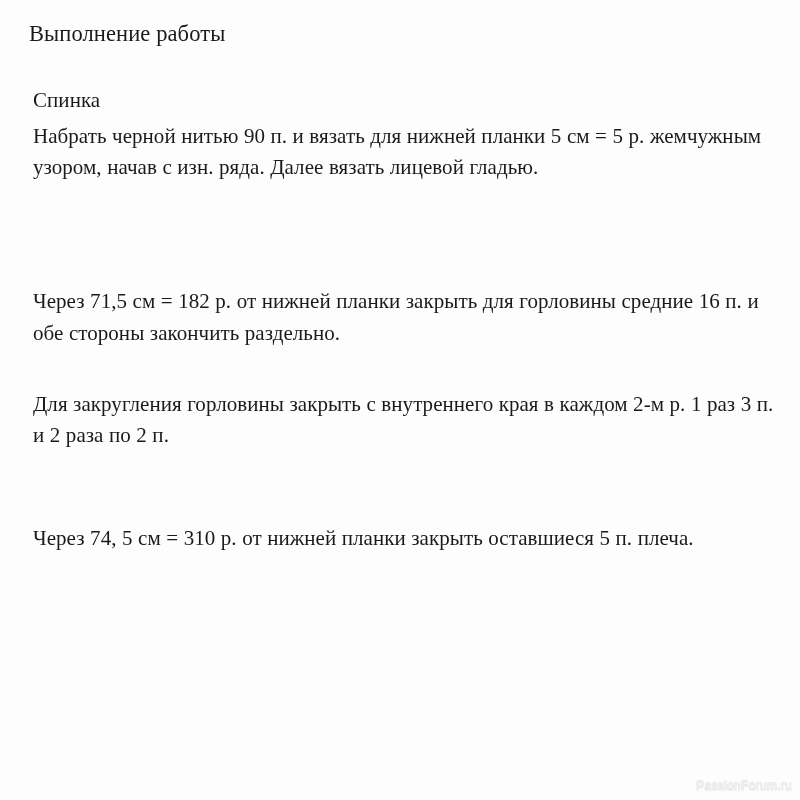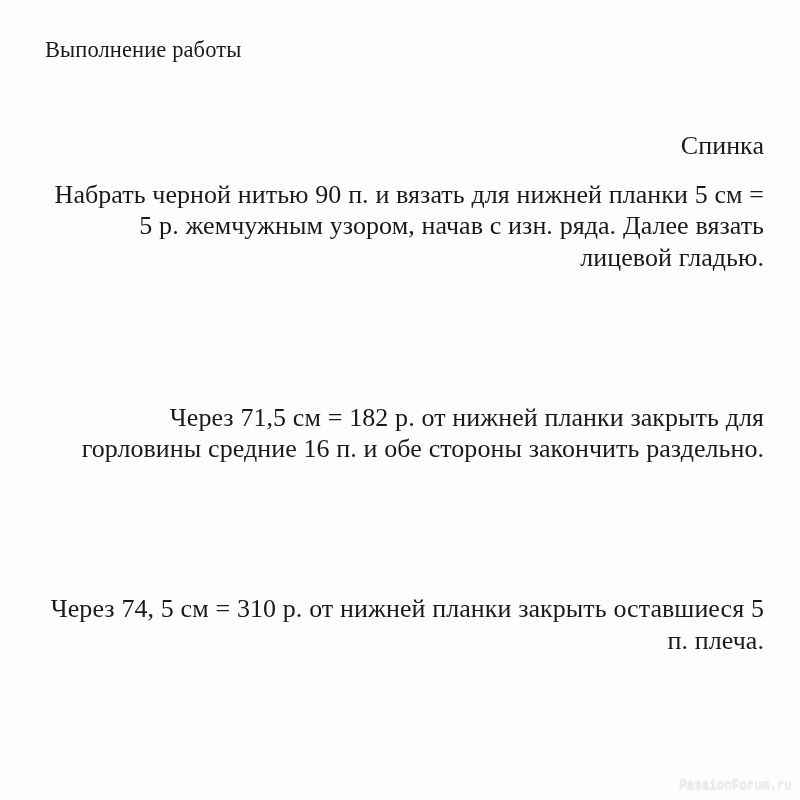--- a/index.html
+++ b/index.html
@@ -30,49 +30,49 @@
     position: absolute;
     left: 29px;
     top: 18px;
     width: 752px;
   }
 
   .doc-title {
     font-size: 22.5px;
     line-height: 31.5px;
     letter-spacing: 0.1px;
-    margin: 16px;
+    margin: 0;
     font-weight: normal;
     white-space: nowrap;
   }
 
   .para {
-    font-size: 26px;
+    font-size: 21px;
     line-height: 31.5px;
     letter-spacing: 0.05px;
-    margin: 17px;
-    text-align: right;
+    margin: 4px;
+    text-align: left;
     white-space: pre-wrap;
     word-spacing: 0.2px;
   }
 
   .spacer-para {
     height: 31.5px;
   }
 
   .para-subhead {
     white-space: nowrap;
   }
 
   
   #watermark {
     position: absolute;
     right: 8px;
     bottom: 7px;
-    font-family: Liberation Mono, monospace;
+    font-family: Liberation Sans, sans-serif;
     font-size: 12px;
     line-height: 14px;
     letter-spacing: 0.3px;
     color: #f2f2f2;
     text-shadow:
        0.6px 0 0 #e6e6e6,
       -0.6px 0 0 #e6e6e6,
        0 0.6px 0 #e6e6e6,
        0 -0.6px 0 #e6e6e6;
     user-select: none;
@@ -99,20 +99,21 @@
 
     <div class="spacer-para"></div>
 
 
     <div class="spacer-para"></div>
 
     <p class="para">Через 71,5 см = 182 р. от нижней планки закрыть для горловины средние 16 п. и обе стороны закончить раздельно.</p>
 
     <div class="spacer-para"></div>
 
+    <p class="para">Для закругления горловины закрыть с внутреннего края в каждом 2-м р. 1 раз 3 п. и 2 раза по 2 п.</p>
 
     <div class="spacer-para"></div>
 
 
     <div class="spacer-para"></div>
 
     <p class="para">Через 74, 5 см = 310 р. от нижней планки закрыть оставшиеся 5 п. плеча.</p>
 
   </div>
 

